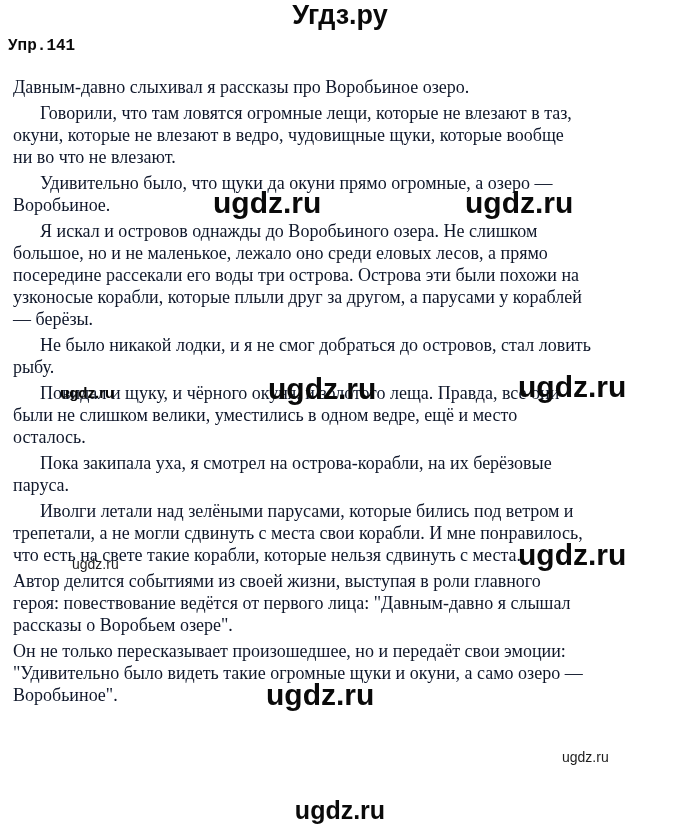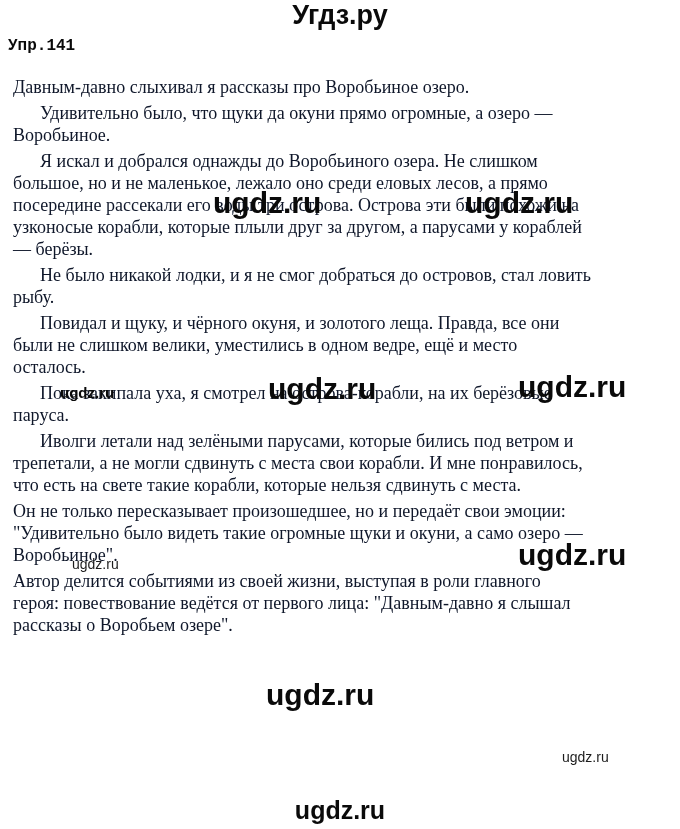--- a/index.html
+++ b/index.html
@@ -70,43 +70,46 @@
 <body>
 
 <div class="page">
 
   <div class="site-header">Угдз.ру</div>
 
   <div class="exercise">Упр.141</div>
 
   <div class="doc" id="doc">
       <div class="para">Давным-давно слыхивал я рассказы про Воробьиное озеро.</div>
+      <div class="para indent">Говорили, что там ловятся огромные лещи, которые не влезают в таз,
+окуни, которые не влезают в ведро, чудовищные щуки, которые вообще
+ни во что не влезают.</div>
       <div class="para indent">Удивительно было, что щуки да окуни прямо огромные, а озеро —
 Воробьиное.</div>
-      <div class="para indent">Я искал и добрался однажды до Воробьиного озера. Не слишком
+      <div class="para indent">Я искал и островов однажды до Воробьиного озера. Не слишком
 большое, но и не маленькое, лежало оно среди еловых лесов, а прямо
 посередине рассекали его воды три острова. Острова эти были похожи на
 узконосые корабли, которые плыли друг за другом, а парусами у кораблей
 — берёзы.</div>
       <div class="para indent">Не было никакой лодки, и я не смог добраться до островов, стал ловить
 рыбу.</div>
       <div class="para indent">Повидал и щуку, и чёрного окуня, и золотого леща. Правда, все они
 были не слишком велики, уместились в одном ведре, ещё и место
 осталось.</div>
       <div class="para indent">Пока закипала уха, я смотрел на острова-корабли, на их берёзовые
 паруса.</div>
       <div class="para indent">Иволги летали над зелёными парусами, которые бились под ветром и
 трепетали, а не могли сдвинуть с места свои корабли. И мне понравилось,
 что есть на свете такие корабли, которые нельзя сдвинуть с места.</div>
+      <div class="para">Автор делится событиями из своей жизни, выступая в роли главного
+героя: повествование ведётся от первого лица: "Давным-давно я слышал
+рассказы о Воробьем озере".</div>
       <div class="para">Он не только пересказывает произошедшее, но и передаёт свои эмоции:
 "Удивительно было видеть такие огромные щуки и окуни, а само озеро —
 Воробьиное".</div>
-      <div class="para">Автор делится событиями из своей жизни, выступая в роли главного
-героя: повествование ведётся от первого лица: "Давным-давно я слышал
-рассказы о Воробьем озере".</div>
     </div>
 
   <span class="wm big" style="left:213px; top:188px;">ugdz.ru</span>
   <span class="wm big" style="left:465px; top:188px;">ugdz.ru</span>
   <span class="wm smallb" style="left:60px;  top:385px;">ugdz.ru</span>
   <span class="wm big" style="left:268px; top:374px;">ugdz.ru</span>
   <span class="wm big" style="left:518px; top:372px;">ugdz.ru</span>
   <span class="wm small" style="left:72px;  top:557px;">ugdz.ru</span>
   <span class="wm big" style="left:518px; top:540px;">ugdz.ru</span>
   <span class="wm big" style="left:266px; top:680px;">ugdz.ru</span>

